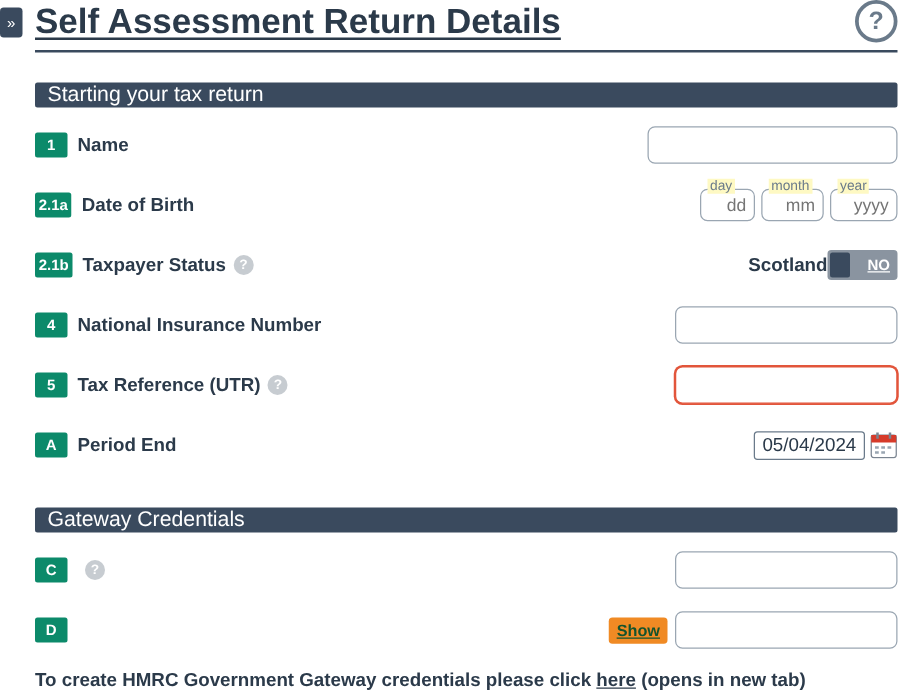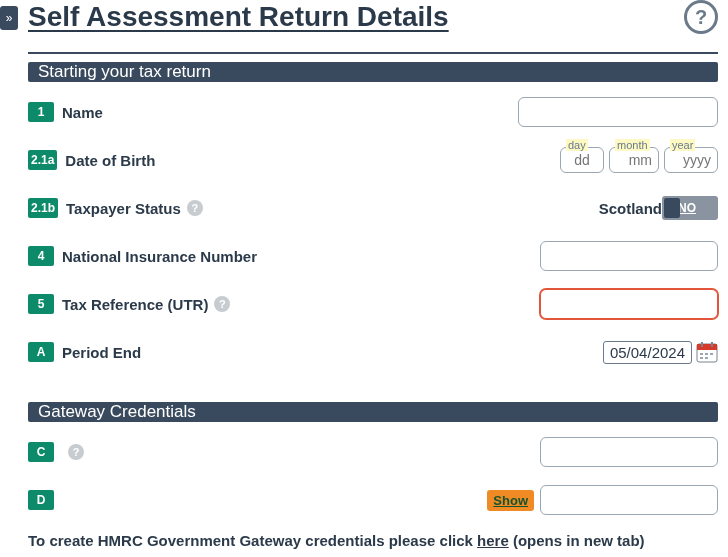--- a/index.html
+++ b/index.html
@@ -28,22 +28,22 @@
   }
   .page {
     padding: 0 10px 10px 28px;
     position: relative;
   }
   .title-row {
     display: flex;
     align-items: center;
     justify-content: space-between;
     border-bottom: 2px solid #3a4a5e;
-    padding-bottom: 18px;
-    margin-bottom: 8px;
+    padding-bottom: 6px;
+    margin-bottom: 24px;
   }
   .title {
     font-size: 28px;
     font-weight: 600;
     color: #2b3a4a;
     text-decoration: underline;
     text-decoration-color: #2b3a4a;
     text-underline-offset: 4px;
   }
   .help-circle {
@@ -122,21 +122,21 @@
   }
   .dob-input {
     height: 26px;
     border: 1px solid #9aa6b2;
     border-radius: 6px;
     text-align: right;
     color: #9aa6b2;
     padding: 2px 6px;
     font-size: 14px;
   }
-  .dob-input.dd { width: 44px; text-align: center; }
+  .dob-input.dd { width: 44px; }
   .dob-input.mm { width: 50px; }
   .dob-input.yyyy { width: 54px; }
   .hint-icon {
     width: 16px;
     height: 16px;
     border-radius: 50%;
     background: #c7ccd1;
     color: #fff;
     font-size: 11px;
     font-weight: 700;
@@ -156,21 +156,21 @@
   }
   .toggle {
     width: 56px;
     height: 24px;
     background: #8a94a0;
     border-radius: 3px;
     position: relative;
     display: flex;
     align-items: center;
     justify-content: flex-end;
-    padding-right: 22px;
+    padding-right: 6px;
     color: #fff;
     font-size: 12px;
     font-weight: 700;
     cursor: pointer;
     text-decoration: underline;
   }
   .toggle-knob {
     position: absolute;
     left: 2px;
     top: 2px;

